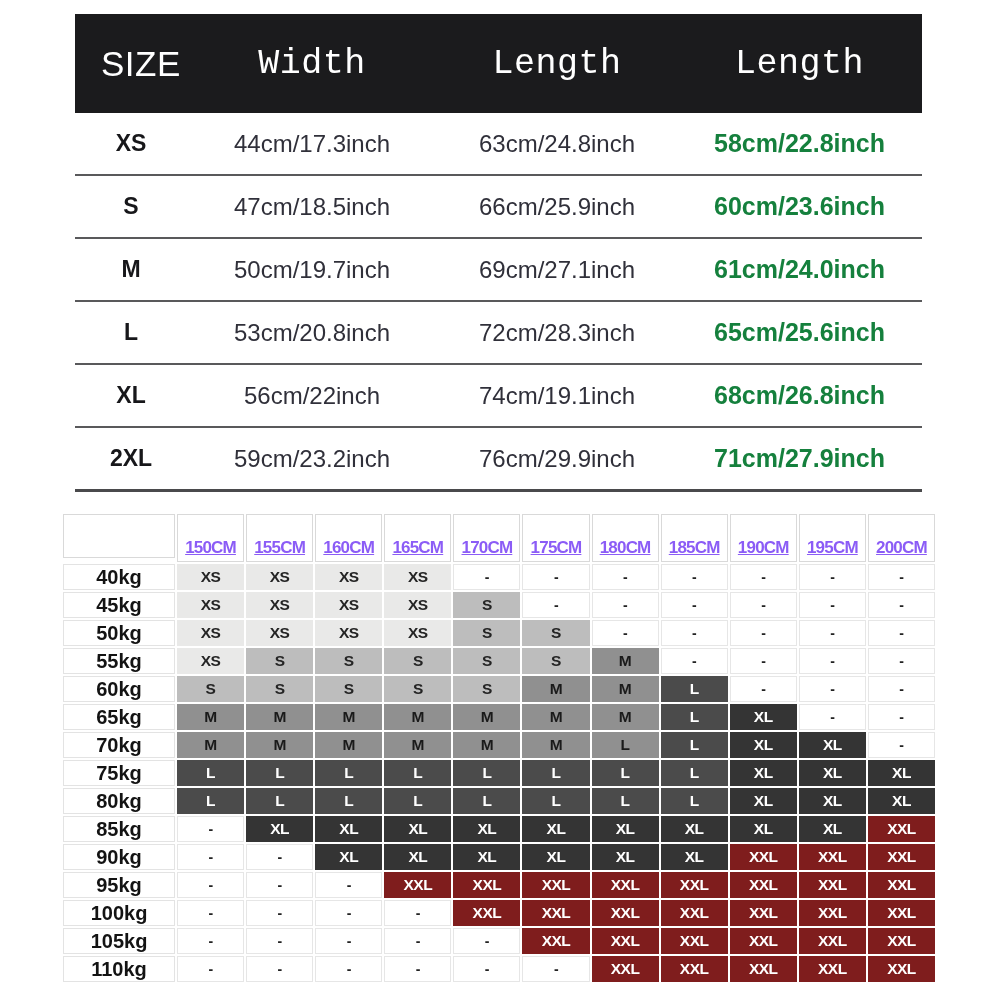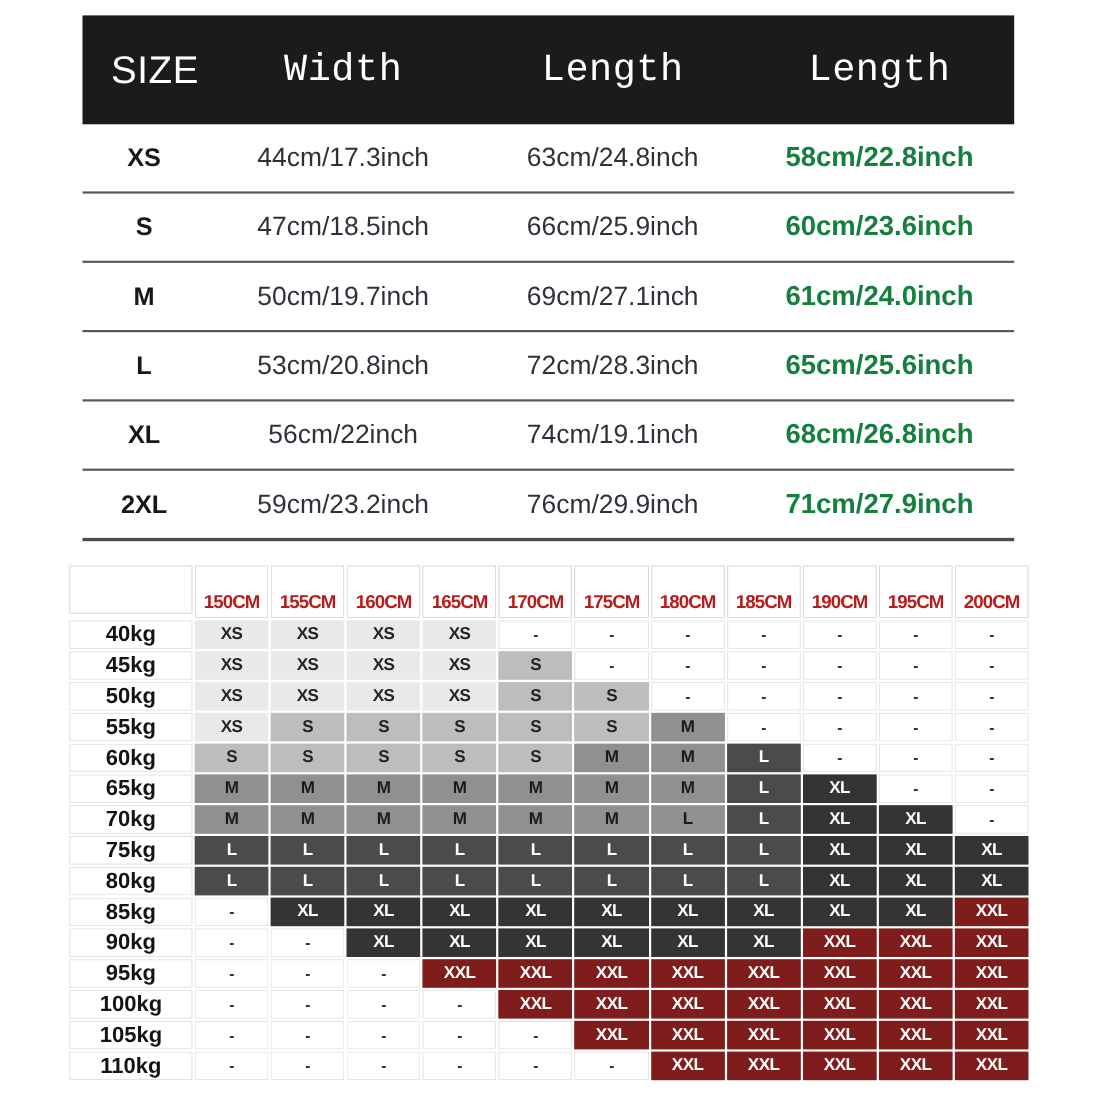--- a/index.html
+++ b/index.html
@@ -30,21 +30,21 @@
 
   
   .matrix{
     position:absolute;left:63px;top:514px;width:872px;
     display:grid;grid-template-columns:112px repeat(11,1fr);
     gap:2px;background:#ffffff;
   }
   .m-h{
     height:44px;display:flex;align-items:flex-end;justify-content:center;
     padding-bottom:4px;font-weight:bold;font-size:17px;letter-spacing:-0.8px;
-    color:#b91c1c;box-shadow:inset 0 0 0 1px #d9d9d9;background:#fff;
+    color:#8b5cf6;box-shadow:inset 0 0 0 1px #d9d9d9;background:#fff;text-decoration:underline;
   }
   .m-corner{box-shadow:inset 0 0 0 1px #d9d9d9;background:#fff;height:44px;}
   .m-w{
     height:26px;display:flex;align-items:center;justify-content:center;
     font-weight:bold;font-size:20px;color:#131313;
     box-shadow:inset 0 0 0 1px #e3e3e3;background:#fff;
   }
   .m-c{
     height:26px;display:flex;align-items:center;justify-content:center;
     font-weight:bold;font-size:15.5px;letter-spacing:-0.5px;

